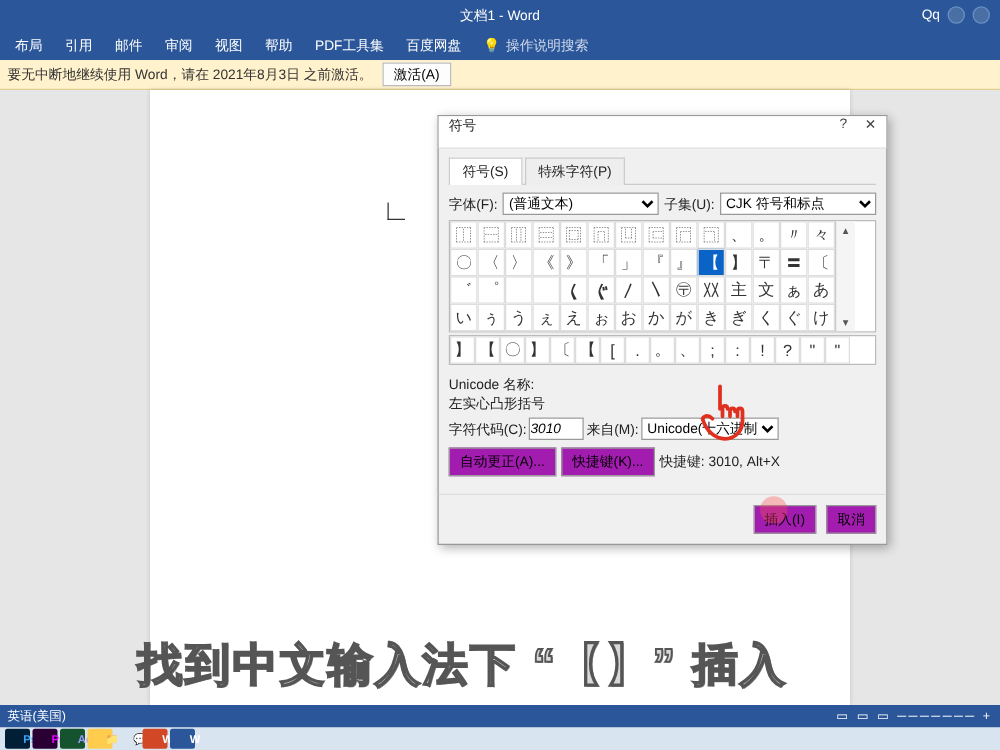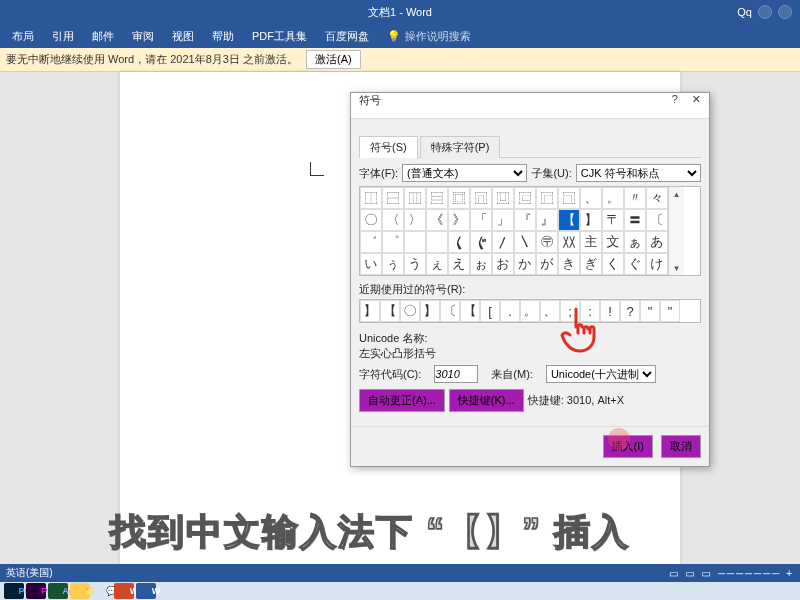--- a/index.html
+++ b/index.html
@@ -17,21 +17,21 @@
 .activation-bar { height: 24px; background: #fff2cc; border-bottom: 1px solid #e0d090; display: flex; align-items: center; font-size: 11px; padding: 0 6px; gap: 8px; color: #333; }
 .act-btn { background: #fdfdfd; border: 1px solid #bdbdbd; padding: 1px 8px; font-size: 11px; }
 
 .doc-area { position: absolute; top: 72px; left: 0; right: 0; bottom: 36px; background: #e6e6e6; }
 .page { position: absolute; left: 120px; top: 0; width: 560px; height: 100%; background: #fff; box-shadow: 0 0 4px rgba(0,0,0,.15); }
 .cursor-mark { position: absolute; left: 190px; top: 90px; width: 14px; height: 14px; border-left: 1px solid #333; border-bottom: 1px solid #333; }
 
 .dialog { position: absolute; left: 350px; top: 92px; width: 360px; background: #f0f0f0; border: 1px solid #999; box-shadow: 2px 2px 8px rgba(0,0,0,.3); font-size: 11px; color: #222; }
 .dlg-title { height: 26px; display: flex; align-items: flex-start; justify-content: space-between; padding: 0 8px; background: #fff; border-bottom: 1px solid #ddd; }
 .dlg-title .ctrls { display: flex; gap: 14px; color: #444; }
-.dlg-body { padding: 16px 8px 10px; }
+.dlg-body { padding: 6px 8px 10px; }
 .dlg-tabs { display: flex; gap: 2px; border-bottom: 1px solid #ccc; margin-bottom: 6px; }
 .dlg-tab { padding: 3px 10px; border: 1px solid #ccc; border-bottom: none; background: #fff; position: relative; top: 1px; }
 .dlg-tab.inactive { background: #eee; }
 .row { display: flex; align-items: center; gap: 4px; margin: 4px 0; }
 .row label { white-space: nowrap; }
 select, input[type=text] { border: 1px solid #999; background: #fff; font-size: 11px; height: 18px; }
 .font-sel { flex: 1; }
 .sub-sel { flex: 1; min-width: 90px; }
 
 .grid-wrap { border: 1px solid #bbb; background: #fff; display: flex; }
@@ -176,21 +176,20 @@
           <div class="sym-cell">く</div>
           <div class="sym-cell">ぐ</div>
           <div class="sym-cell">け</div>
         </div>
       <div class="scroll-col">
           <span>▴</span>
           <span>▾</span>
         </div>
     </div>
 
-    <div style="margin-top:6px">近期使用过的符号(R):</div>
     <div class="recent-grid" id="recent">
         <div class="sym-cell">】</div>
         <div class="sym-cell">【</div>
         <div class="sym-cell">〇</div>
         <div class="sym-cell">】</div>
         <div class="sym-cell">〔</div>
         <div class="sym-cell">【</div>
         <div class="sym-cell">[</div>
         <div class="sym-cell">.</div>
         <div class="sym-cell">。</div>
@@ -201,21 +200,21 @@
         <div class="sym-cell">?</div>
         <div class="sym-cell">"</div>
         <div class="sym-cell">"</div>
       </div>
 
     <div class="row" style="margin-top:8px; justify-content:space-between; flex-wrap:wrap">
       <div>
         <div>Unicode 名称:</div>
         <div>左实心凸形括号</div>
       </div>
-      <div style="display:flex; align-items:center; gap:13px">
+      <div style="display:flex; align-items:center; gap:2px">
         <label>字符代码(C):</label>
         <input type="text" style="width: 44px; font-style: italic;" value="3010">
         <label>来自(M):</label>
         <select style="width:110px"><option>Unicode(十六进制)</option></select>
       </div>
     </div>
 
     <div class="row" style="margin-top:6px">
       <button class="btn">自动更正(A)...</button>
       <button class="btn">快捷键(K)...</button>

